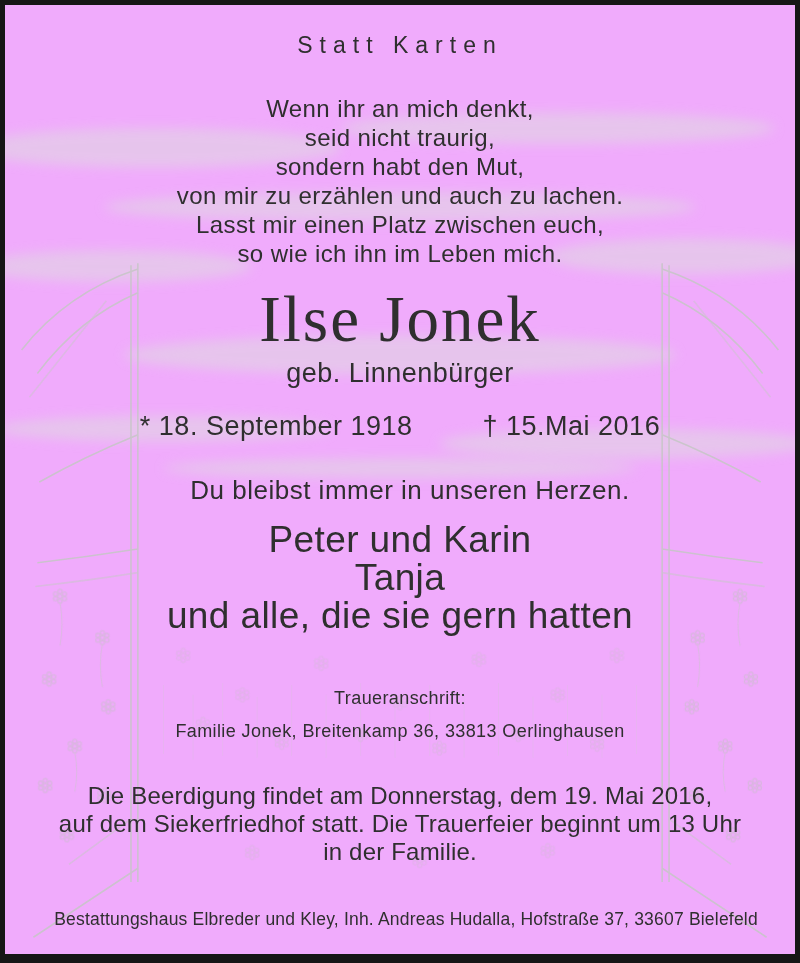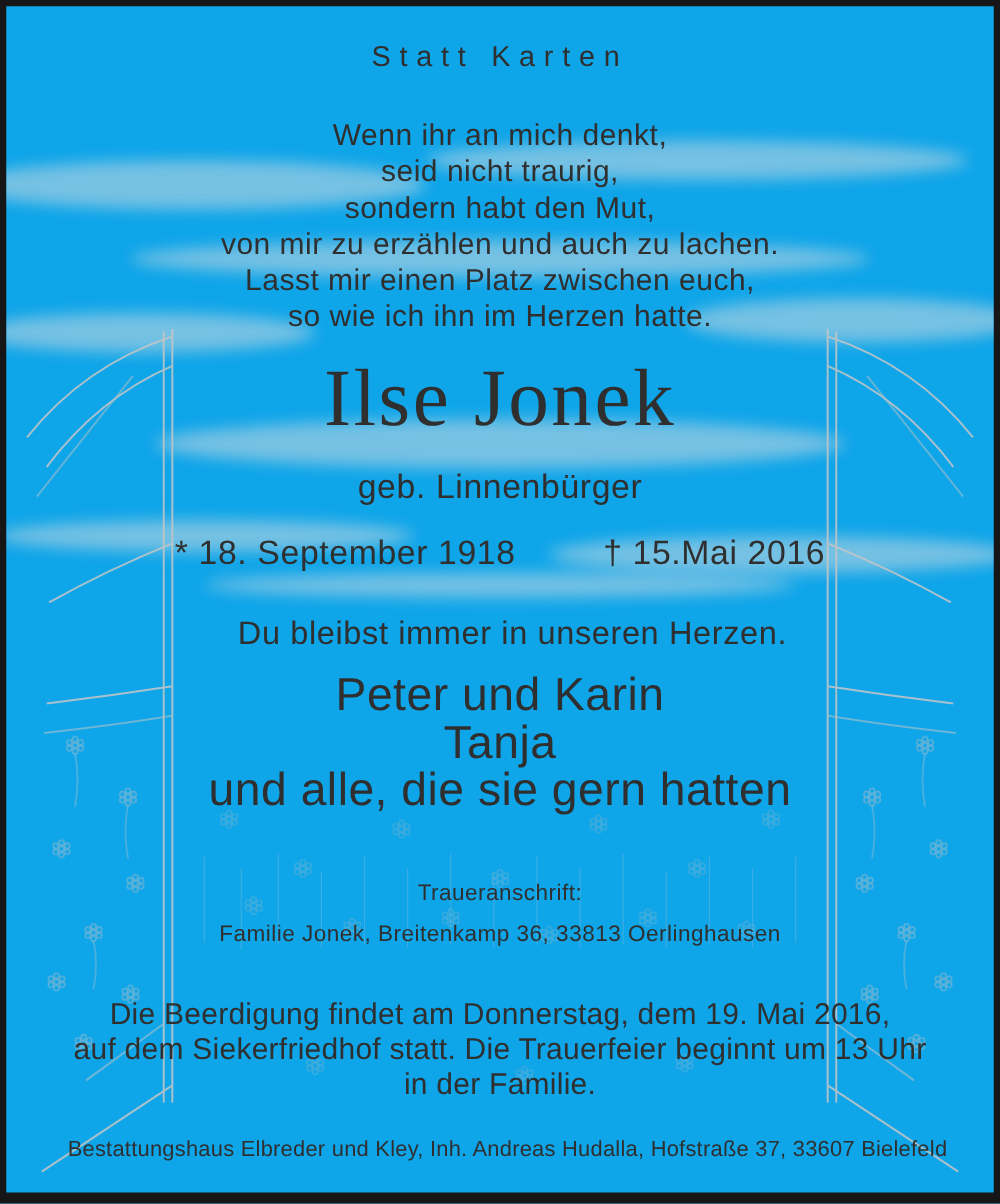--- a/index.html
+++ b/index.html
@@ -7,21 +7,21 @@
     padding: 0;
     background: #ffffff;
   }
   .notice-frame {
     box-sizing: border-box;
     width: 800px;
     height: 963px;
     border: 5px solid #161616;
     border-bottom-width: 9px;
     position: relative;
-    background: #0ea5e9;
+    background: #f0abfc;
     overflow: hidden;
     font-family: "Liberation Sans", sans-serif;
     color: #2f2f2f;
   }
   .art {
     position: absolute;
     inset: 0;
     width: 100%;
     height: 100%;
     pointer-events: none;
@@ -48,21 +48,21 @@
   }
   .deceased-name {
     margin-top: 16px;
     font-size: 65px;
     font-weight: 300;
     letter-spacing: 2px;
     line-height: 1.08;
     font-family: Liberation Serif, serif;
   }
   .maiden-name {
-    margin-top: 20px;
+    margin-top: 4px;
     font-size: 27px;
     letter-spacing: 0.5px;
   }
   .dates-row {
     margin-top: 22px;
     display: flex;
     gap: 70px;
     font-size: 27px;
     letter-spacing: 0.5px;
   }
@@ -230,21 +230,21 @@
   <div class="content">
 
     <div class="header">Statt Karten</div>
 
     <div class="poem">
       <div>Wenn ihr an mich denkt,</div>
       <div>seid nicht traurig,</div>
       <div>sondern habt den Mut,</div>
       <div>von mir zu erzählen und auch zu lachen.</div>
       <div>Lasst mir einen Platz zwischen euch,</div>
-      <div>so wie ich ihn im Herzen hatte.</div>
+      <div>so wie ich ihn im Leben mich.</div>
     </div>
 
     <div class="deceased-name">Ilse Jonek</div>
 
     <div class="maiden-name">geb. Linnenbürger</div>
 
     <div class="dates-row">
       <span>* 18. September 1918</span>
       <span>† 15.Mai 2016</span>
     </div>

